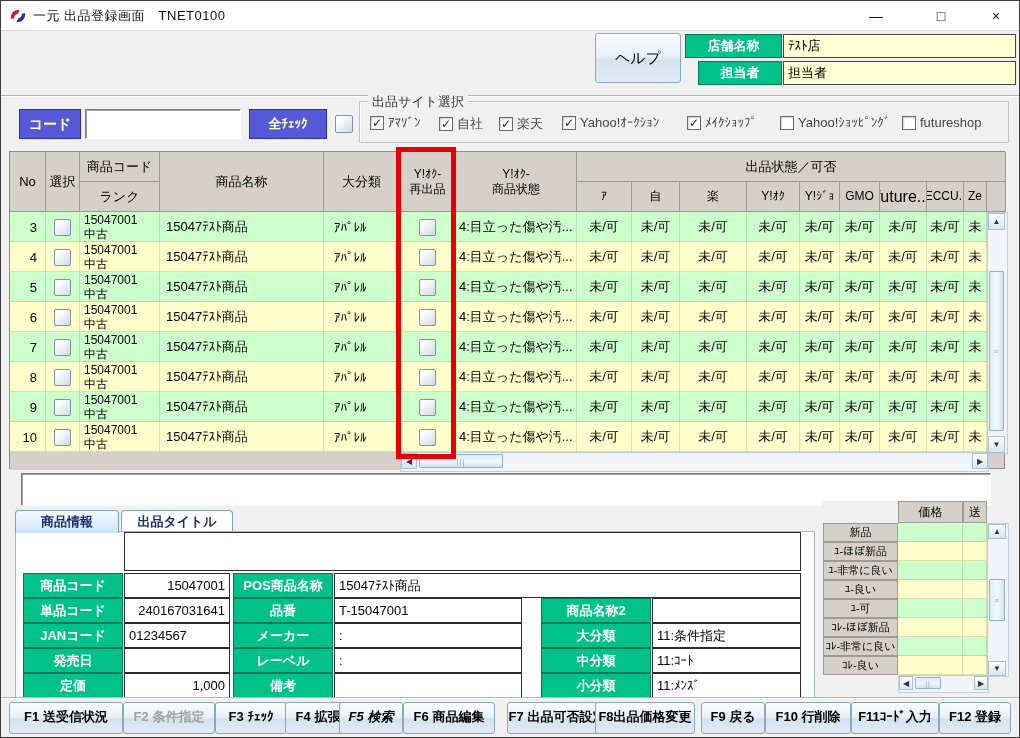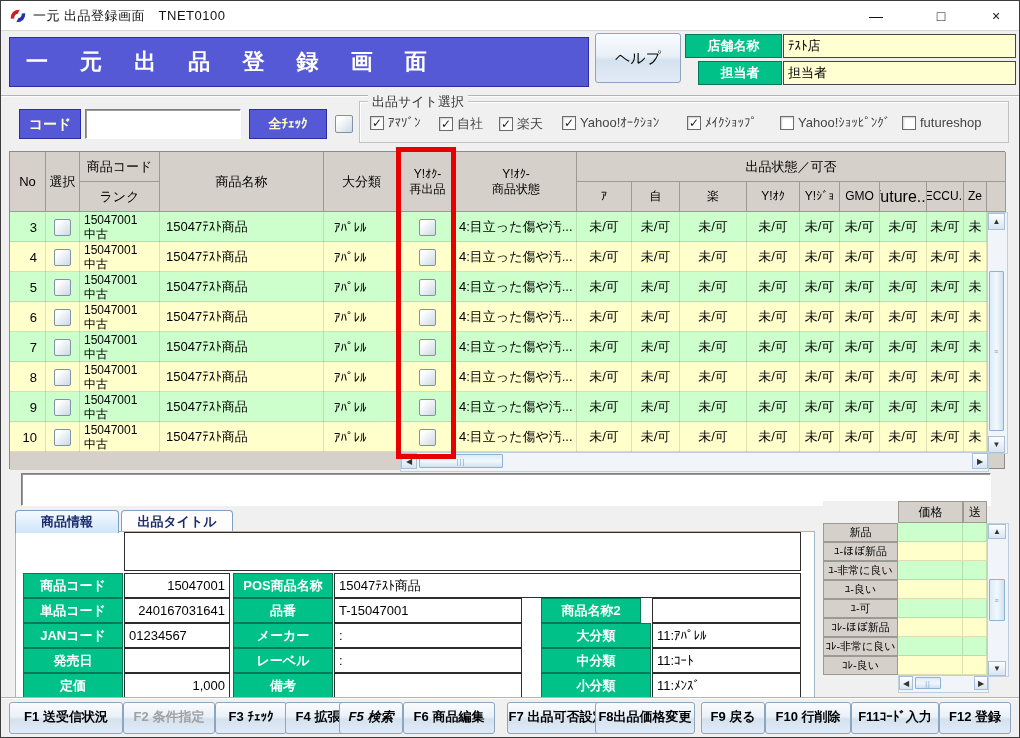--- a/index.html
+++ b/index.html
@@ -85,21 +85,20 @@
     <svg class="appicon" viewBox="0 0 16 16">
       <path fill="#c81f1f" d="M1.5 10.5 Q1.5 2.5 9.5 2.5 L7.6 6.2 Q4.8 6.4 4.6 10.2 Z"></path>
       <path fill="#2336a8" d="M14.5 5.5 Q14.5 13.5 6.5 13.5 L8.4 9.8 Q11.2 9.6 11.4 5.8 Z"></path>
     </svg>
     <span class="ttl">一元 出品登録画面　TNET0100</span>
   </div>
   <div class="wctl" style="right:120px;">—</div>
   <div class="wctl" style="right:55px;">□</div>
   <div class="wctl" style="right:0;">×</div>
 
-  <div class="abs banner">一 元 出 品 登 録 画 面</div>
   <div class="abs btn3d helpbtn">ヘルプ</div>
   <div class="abs glabel" style="left:684px;top:33px;width:97px;height:24px;line-height:22px;">店舗名称</div>
   <div class="abs yfield" style="left:782px;top:33px;width:233px;height:24px;">ﾃｽﾄ店</div>
   <div class="abs glabel" style="left:697px;top:60px;width:84px;height:24px;line-height:22px;">担当者</div>
   <div class="abs yfield" style="left:782px;top:60px;width:233px;height:24px;">担当者</div>
 
   <div class="abs groove" style="left:0;top:94px;width:1018px;"></div>
 
   <div class="abs bluelbl" style="left:18px;top:108px;width:62px;height:30px;line-height:28px;">コード</div>
   <input class="abs sunken codeinput" style="left: 84px; top: 108px; width: 156px; height: 30px;" value="">
@@ -432,24 +431,24 @@
       <div class="dlab glabel" style="left:232px;top:572px;width:100px;height:25px;">POS商品名称</div>
       <div class="dfield" style="left:333px;top:572px;width:467px;height:25px;">15047ﾃｽﾄ商品</div>
       <div class="dlab glabel" style="left:232px;top:597px;width:100px;height:25px;">品番</div>
       <div class="dfield" style="left:333px;top:597px;width:188px;height:25px;">T-15047001</div>
       <div class="dlab glabel" style="left:232px;top:622px;width:100px;height:25px;">メーカー</div>
       <div class="dfield" style="left:333px;top:622px;width:188px;height:25px;">:</div>
       <div class="dlab glabel" style="left:232px;top:647px;width:100px;height:25px;">レーベル</div>
       <div class="dfield" style="left:333px;top:647px;width:188px;height:25px;">:</div>
       <div class="dlab glabel" style="left:232px;top:672px;width:100px;height:25px;">備考</div>
       <div class="dfield" style="left:333px;top:672px;width:188px;height:25px;"></div>
-      <div class="dlab glabel" style="left:540px;top:597px;width:100px;height:25px;">商品名称2</div>
+      <div class="dlab glabel" style="left:540px;top:597px;width:110px;height:25px;">商品名称2</div>
       <div class="dfield" style="left:651px;top:597px;width:149px;height:25px;"></div>
       <div class="dlab glabel" style="left:540px;top:622px;width:110px;height:25px;">大分類</div>
-      <div class="dfield" style="left:651px;top:622px;width:149px;height:25px;">11:ｱﾊﾟﾚﾙ</div>
+      <div class="dfield" style="left:651px;top:622px;width:149px;height:25px;">11:条件指定</div>
       <div class="dlab glabel" style="left:540px;top:647px;width:110px;height:25px;">中分類</div>
       <div class="dfield" style="left:651px;top:647px;width:149px;height:25px;">11:ｺｰﾄ</div>
       <div class="dlab glabel" style="left:540px;top:672px;width:110px;height:25px;">小分類</div>
       <div class="dfield" style="left:651px;top:672px;width:149px;height:25px;">11:ﾒﾝｽﾞ</div>
     </div>
 
   <div class="abs" style="left:822px;top:500px;width:184px;height:192px;">
     <div class="pt-h" style="left:0;top:0;width:75px;height:22px;background:#f0f0f0;border-color:transparent;"></div>
     <div class="pt-h" style="left:75px;top:0;width:65px;height:22px;">価格</div>
     <div class="pt-h" style="left:140px;top:0;width:24px;height:22px;">送</div>

